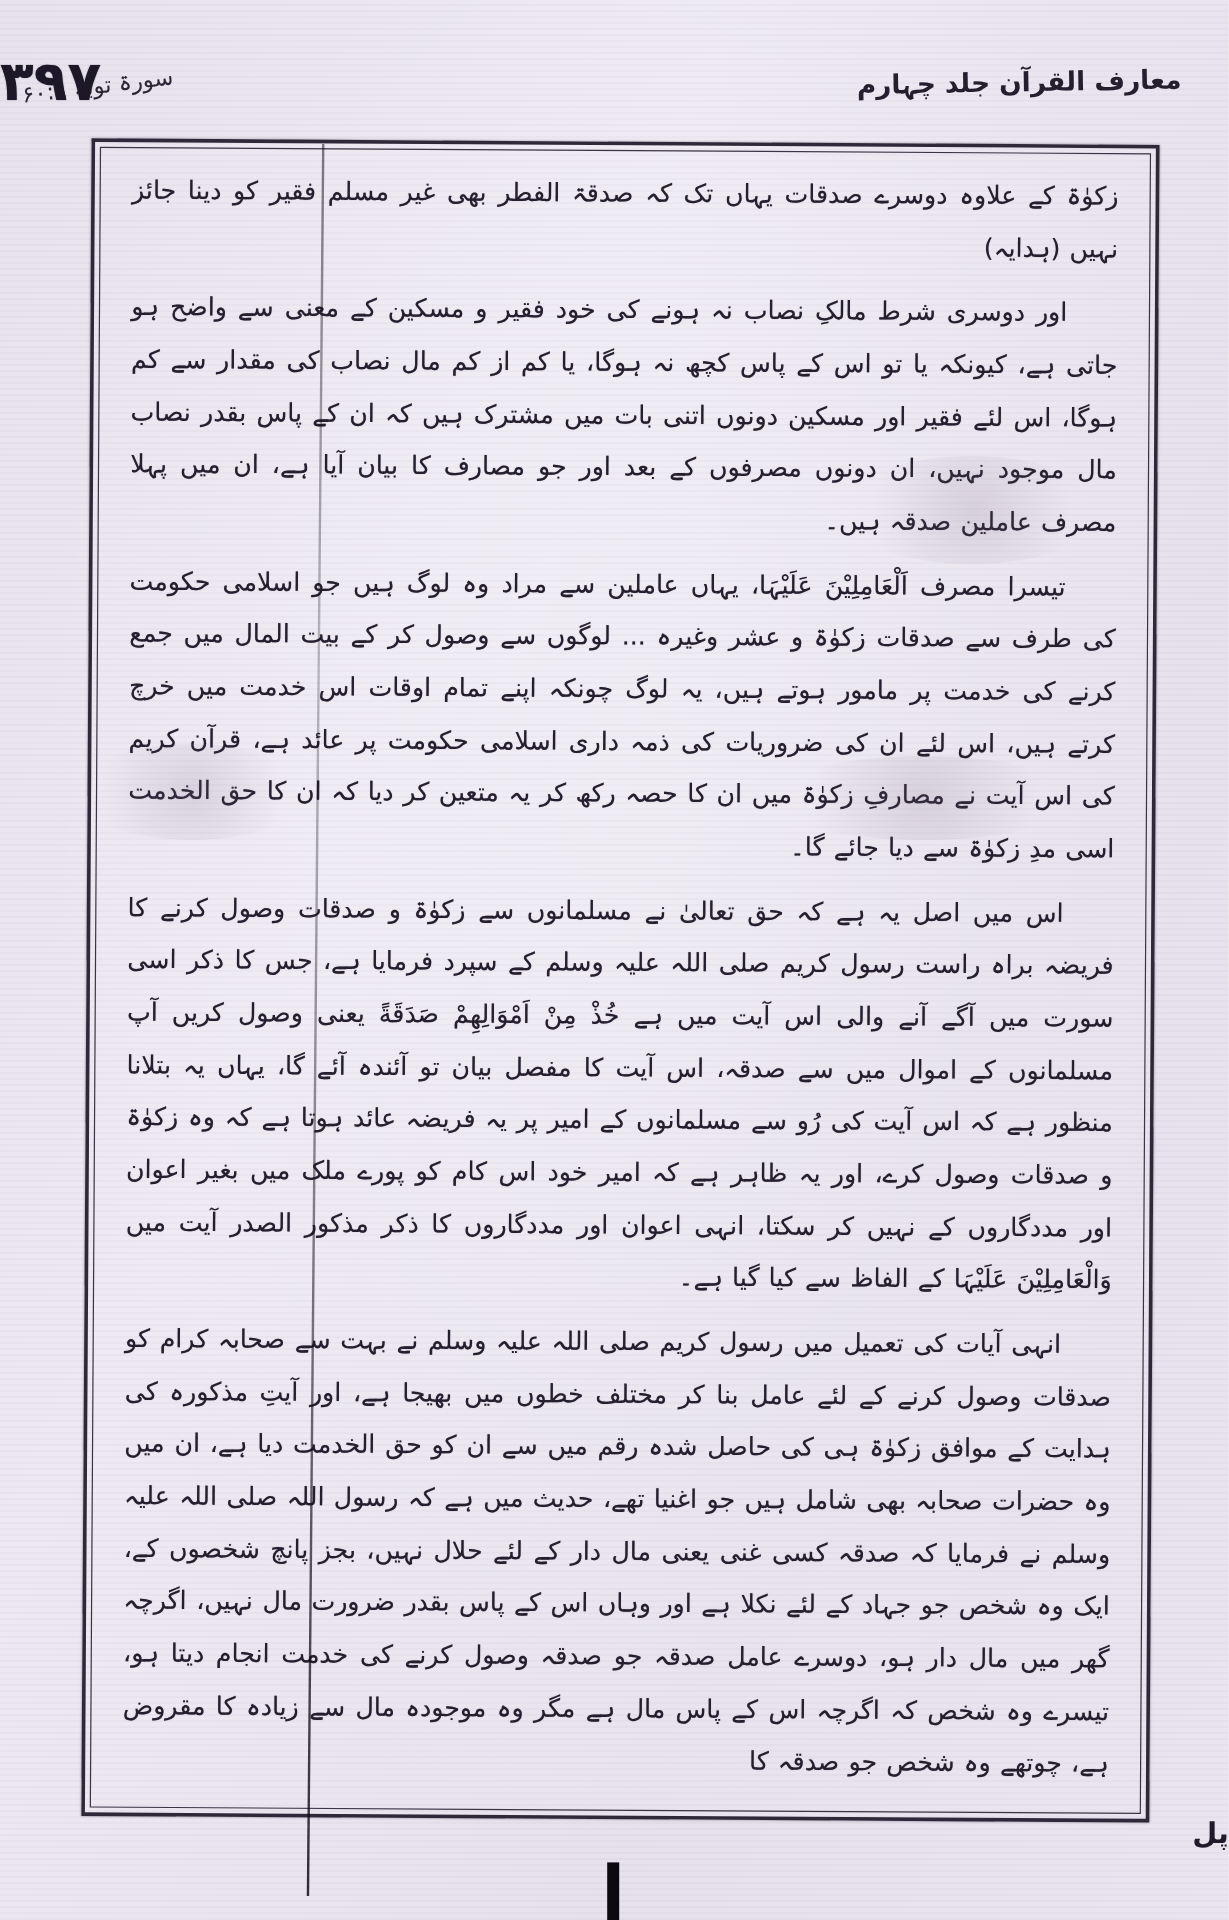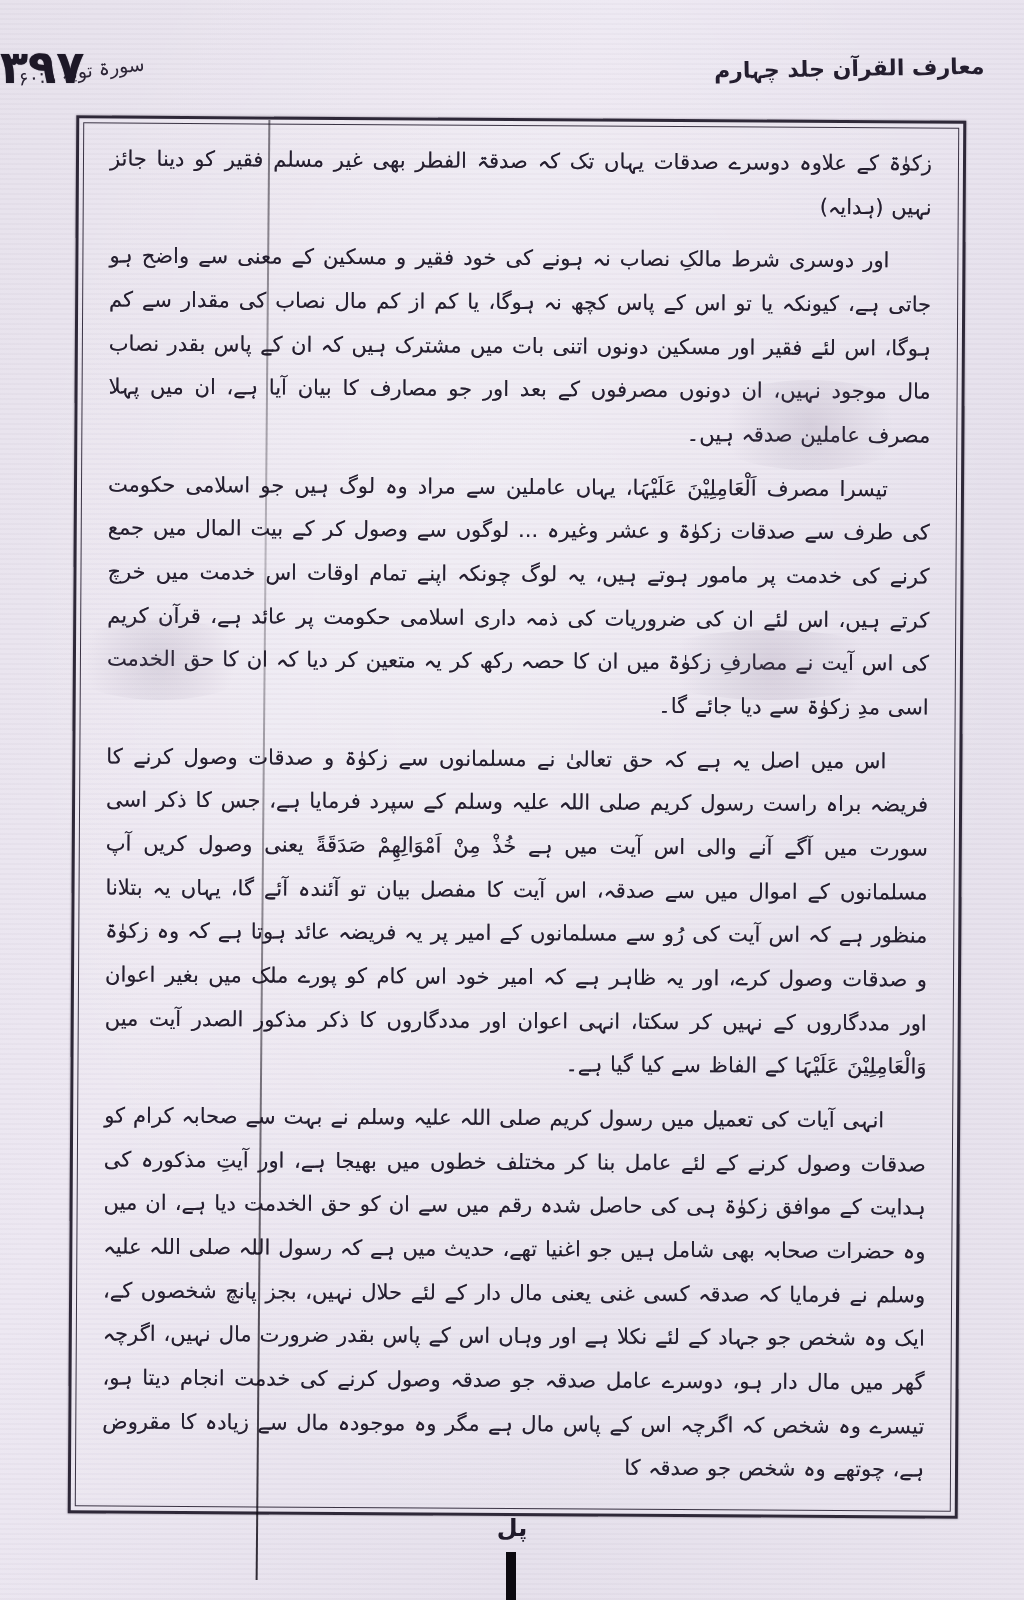--- a/index.html
+++ b/index.html
@@ -70,21 +70,21 @@
   .fold-line{
     position:absolute;
     left:262px;top:120px;
     width:2px;height:1460px;
     background:linear-gradient(180deg, rgba(25,20,30,0.55), rgba(25,20,30,0.25) 30%, rgba(25,20,30,0.6) 70%, rgba(15,10,20,0.85));
     transform:rotate(0.5deg);
     pointer-events:none;
   }
   .catchword{
     position:absolute;left:0;right:0;top:1514px;
-    text-align:center;font-size:24px;font-weight:bold;color:#201a2a;
+    text-align:right;font-size:24px;font-weight:bold;color:#201a2a;
     direction:rtl;
   }
   .bottom-mark{
     position:absolute;left:506px;top:1552px;
     width:10px;height:48px;background:#0c0a10;
   }
   .smudge{
     position:absolute;border-radius:50%;
     background:radial-gradient(circle, rgba(120,105,135,0.18), rgba(0,0,0,0) 70%);
     pointer-events:none;

